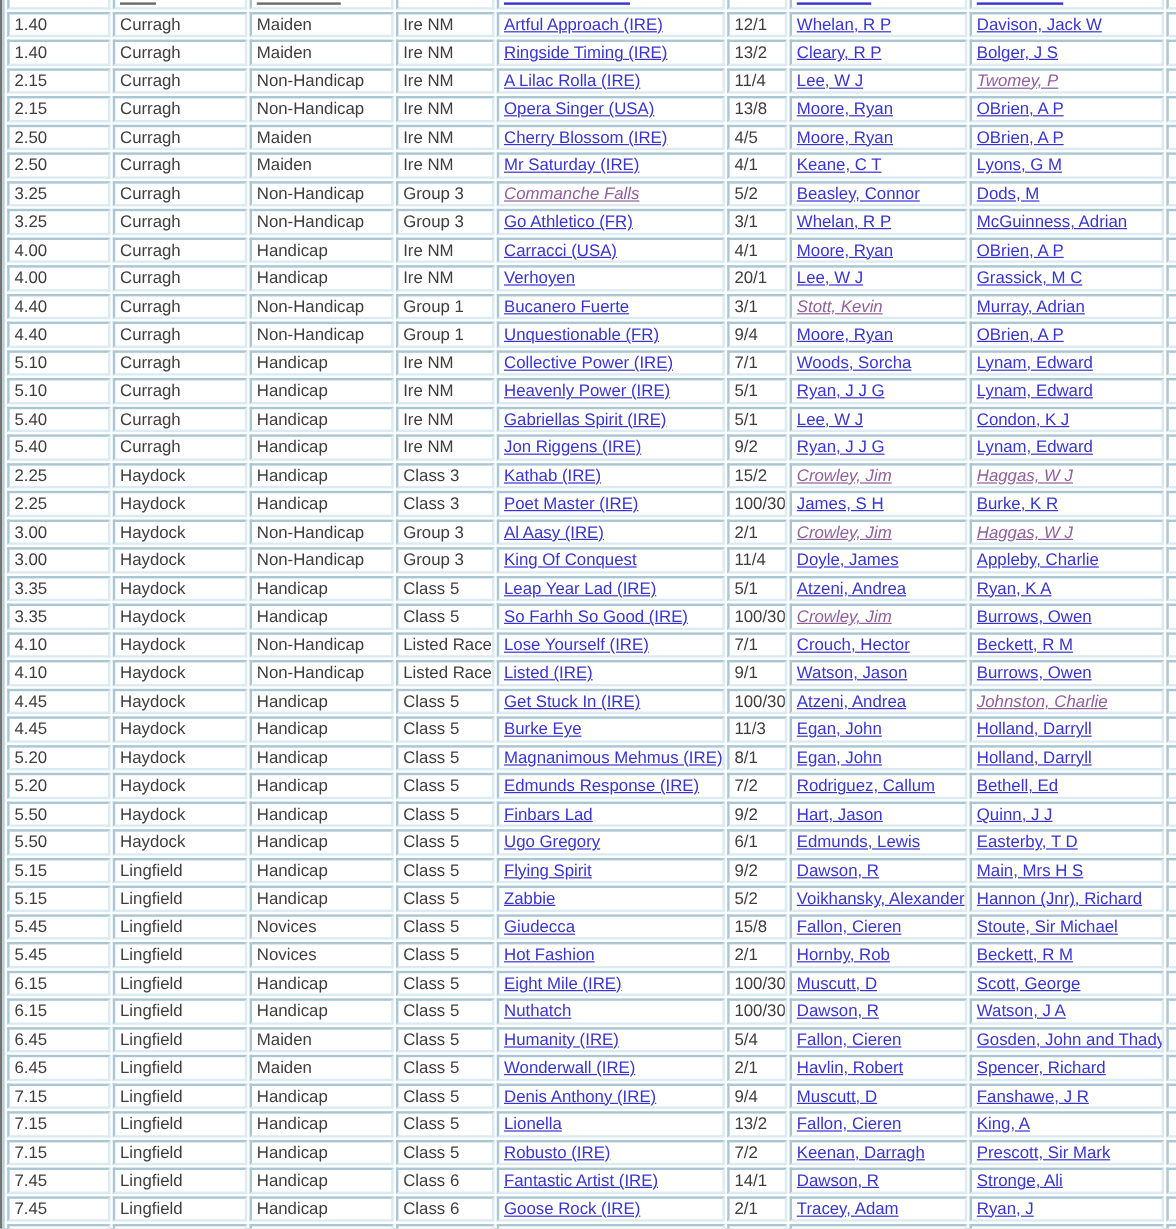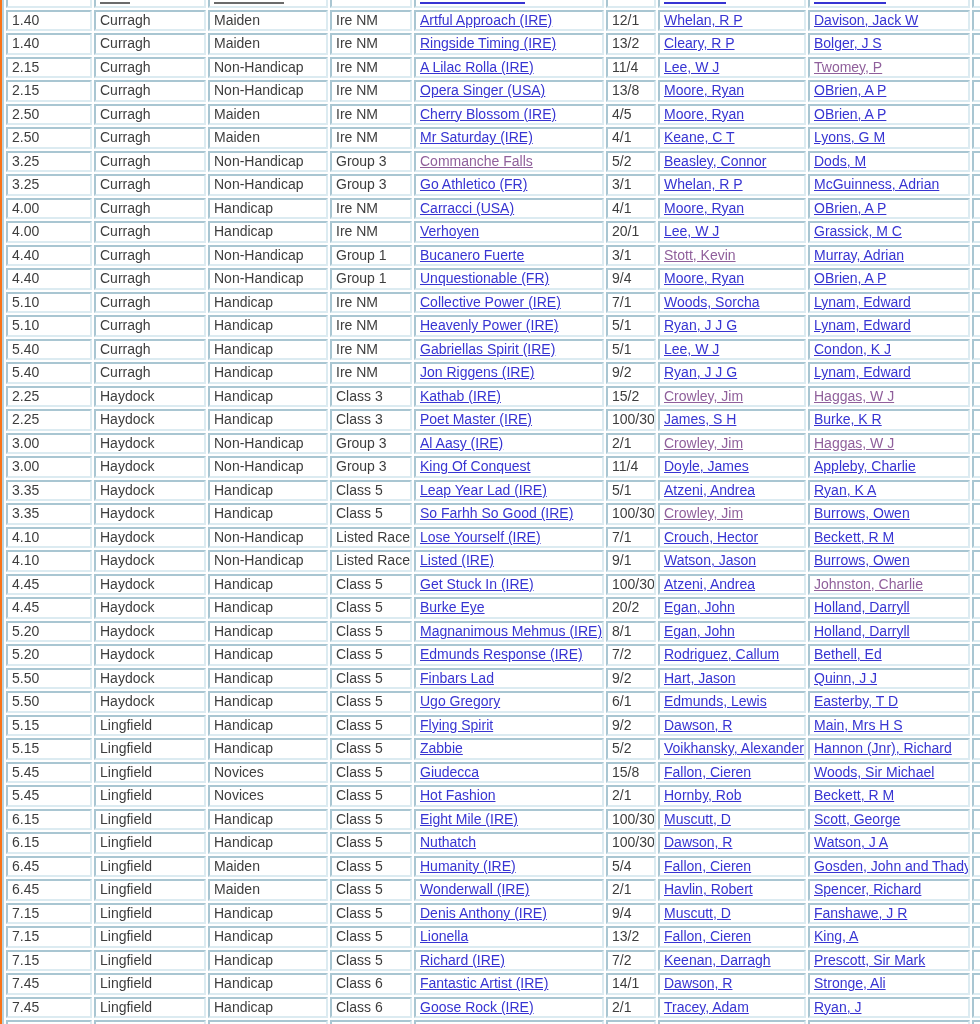--- a/index.html
+++ b/index.html
@@ -4,21 +4,21 @@
 <style>
   html, body {
     margin: 0; padding: 0;
     background: #ffffff;
     font-family: "Liberation Sans", sans-serif;
   }
   .viewport {
     position: relative;
     width: 980px; height: 1024px;
     overflow: hidden;
-    background: #f97316;
+    background: #737373;
   }
   table.race-table {
     border-collapse: separate;
     border-spacing: 2px;
     table-layout: fixed;
     width: 1034px;
     margin-left: 2px;
     margin-top: -18px;
     border: 2px solid #b9d2dc;
     background: #ffffff;
@@ -39,20 +39,21 @@
     vertical-align: middle;
     background: #ffffff;
   }
   a.lnk {
     color: var(--link, #3734d2);
     text-decoration: underline;
     cursor: pointer;
   }
   a.lnk.visited {
     color: var(--visited, #8f5f9b);
+    font-style: italic;
   }
   .sliver {
     display: block;
     height: 2px;
     margin-top: 13px;
     background: var(--link, #3734d2);
   }
   .sliver.gray { background: #6b6b6b; margin-top: 12px; }
 </style>
 </head>
@@ -367,21 +368,21 @@
           <td><a href="#" class="lnk">Atzeni, Andrea</a></td>
           <td><a href="#" class="lnk visited">Johnston, Charlie</a></td>
           <td><span></span></td>
         </tr>
         <tr>
           <td><span>4.45</span></td>
           <td><span>Haydock</span></td>
           <td><span>Handicap</span></td>
           <td><span>Class 5</span></td>
           <td><a href="#" class="lnk">Burke Eye</a></td>
-          <td><span>20/2</span></td>
+          <td><span>11/3</span></td>
           <td><a href="#" class="lnk">Egan, John</a></td>
           <td><a href="#" class="lnk">Holland, Darryll</a></td>
           <td><span></span></td>
         </tr>
         <tr>
           <td><span>5.20</span></td>
           <td><span>Haydock</span></td>
           <td><span>Handicap</span></td>
           <td><span>Class 5</span></td>
           <td><a href="#" class="lnk">Magnanimous Mehmus (IRE)</a></td>
@@ -446,21 +447,21 @@
           <td><span></span></td>
         </tr>
         <tr>
           <td><span>5.45</span></td>
           <td><span>Lingfield</span></td>
           <td><span>Novices</span></td>
           <td><span>Class 5</span></td>
           <td><a href="#" class="lnk">Giudecca</a></td>
           <td><span>15/8</span></td>
           <td><a href="#" class="lnk">Fallon, Cieren</a></td>
-          <td><a href="#" class="lnk">Woods, Sir Michael</a></td>
+          <td><a href="#" class="lnk">Stoute, Sir Michael</a></td>
           <td><span></span></td>
         </tr>
         <tr>
           <td><span>5.45</span></td>
           <td><span>Lingfield</span></td>
           <td><span>Novices</span></td>
           <td><span>Class 5</span></td>
           <td><a href="#" class="lnk">Hot Fashion</a></td>
           <td><span>2/1</span></td>
           <td><a href="#" class="lnk">Hornby, Rob</a></td>
@@ -531,21 +532,21 @@
           <td><span>13/2</span></td>
           <td><a href="#" class="lnk">Fallon, Cieren</a></td>
           <td><a href="#" class="lnk">King, A</a></td>
           <td><span></span></td>
         </tr>
         <tr>
           <td><span>7.15</span></td>
           <td><span>Lingfield</span></td>
           <td><span>Handicap</span></td>
           <td><span>Class 5</span></td>
-          <td><a href="#" class="lnk">Richard (IRE)</a></td>
+          <td><a href="#" class="lnk">Robusto (IRE)</a></td>
           <td><span>7/2</span></td>
           <td><a href="#" class="lnk">Keenan, Darragh</a></td>
           <td><a href="#" class="lnk">Prescott, Sir Mark</a></td>
           <td><span></span></td>
         </tr>
         <tr>
           <td><span>7.45</span></td>
           <td><span>Lingfield</span></td>
           <td><span>Handicap</span></td>
           <td><span>Class 6</span></td>

